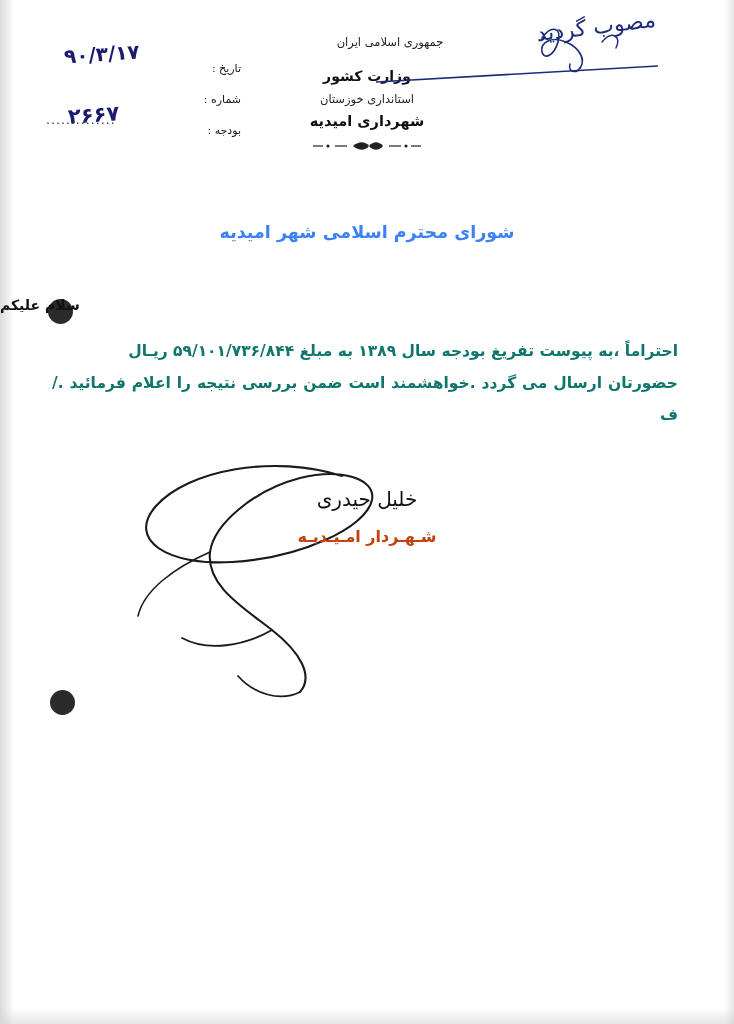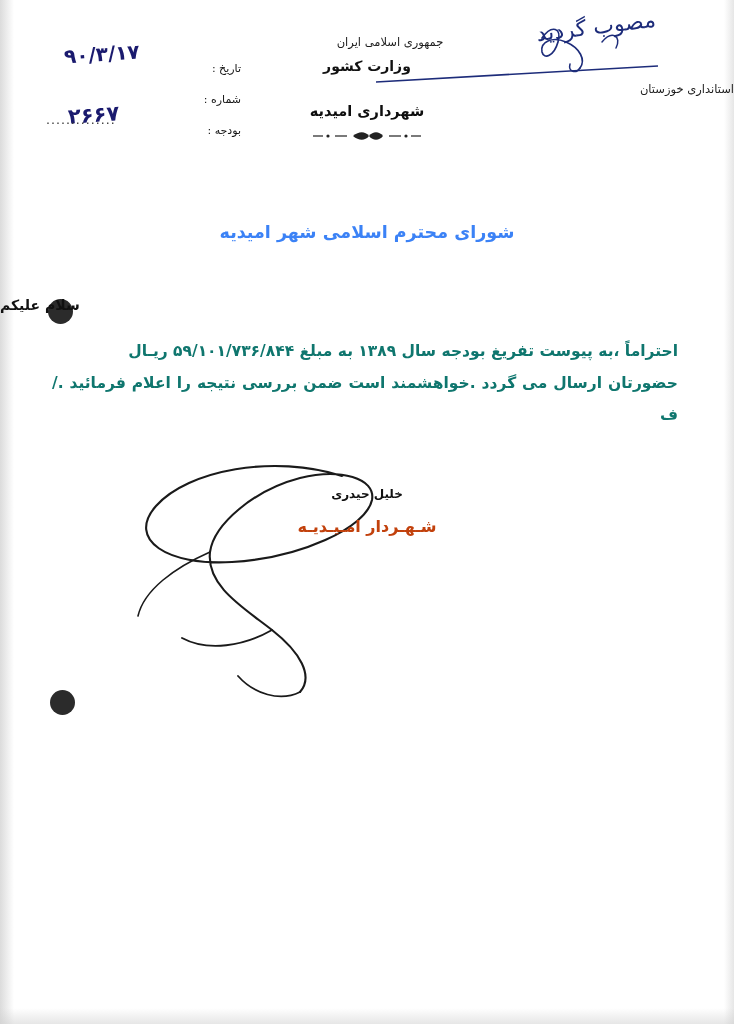--- a/index.html
+++ b/index.html
@@ -42,22 +42,22 @@
   
   .letterhead {
     position: absolute;
     top: 34px;
     right: 0;
     left: 0;
     text-align: center;
     line-height: 1.55;
   }
   .lh-line1 { font-size: 11.5px; color: #1d1d1d; letter-spacing: 0; padding-left: 46px; }
-  .lh-line2 { font-size: 14px; font-weight: bold; color: #121212; margin-top: 4px; }
-  .lh-line3 { font-size: 11.5px; color: #1d1d1d; margin-top: 3px; text-align: right; }
+  .lh-line2 { font-size: 14px; font-weight: bold; color: #121212; margin-top: 14px; }
+  .lh-line3 { font-size: 11.5px; color: #1d1d1d; margin-top: 3px; }
   .lh-line4 { font-size: 14.5px; font-weight: bold; color: #0e0e0e; margin-top: 2px; }
   .lh-orn {
     margin: 7px auto 0 auto;
     width: 120px;
     font-size: 11px;
     color: #222;
     letter-spacing: 2px;
     line-height: 1;
   }
   .lh-orn svg { display: block; margin: 0 auto; }
@@ -162,22 +162,22 @@
 
   
   .sign-block {
     position: absolute;
     top: 487px;
     right: 0;
     left: 0;
     text-align: center;
   }
   .sign-name {
-    font-size: 12px;
-    font-weight: bold;
+    font-size: 20px;
+    font-weight: normal;
     color: #111;
     letter-spacing: 1px;
   }
   .sign-title {
     margin-top: 16px;
     font-size: 16px;
     font-weight: bold;
     color: #c2410c;
     letter-spacing: 3px;
   }

